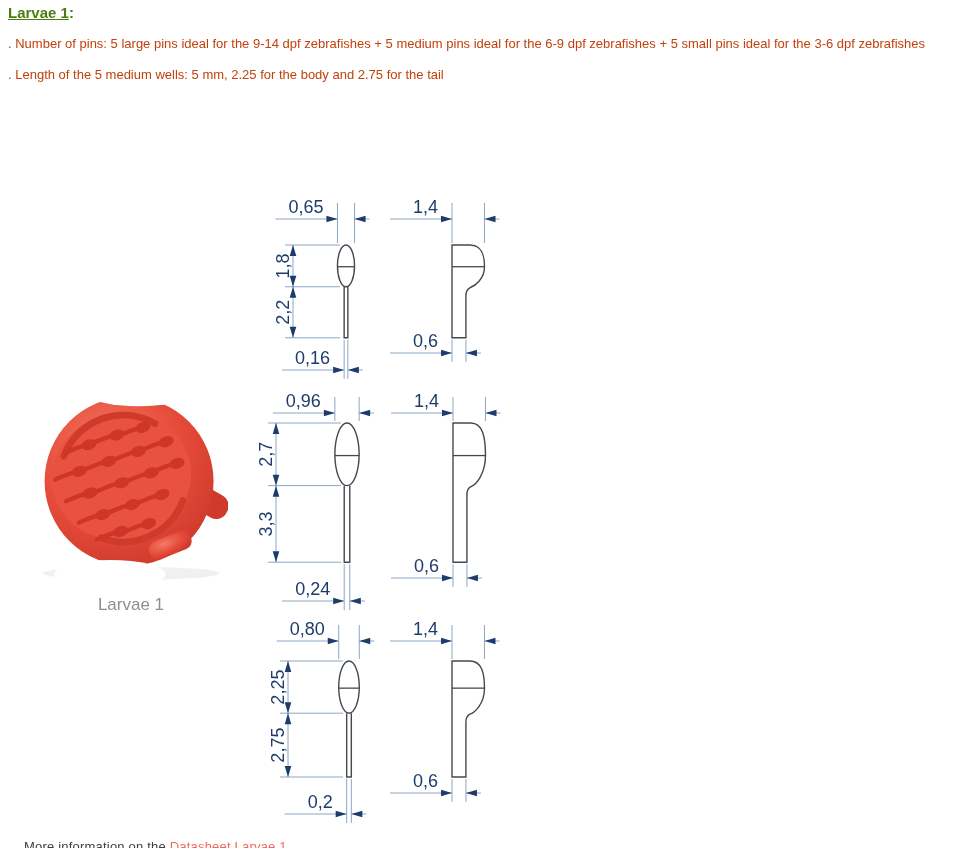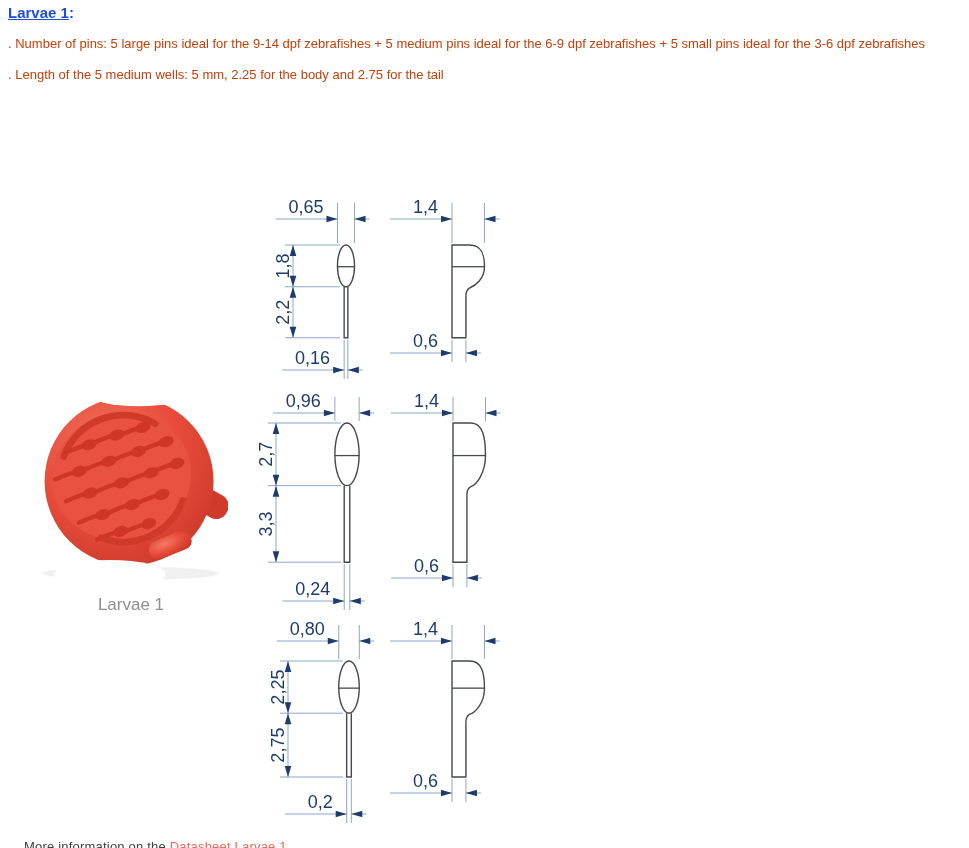--- a/index.html
+++ b/index.html
@@ -1,18 +1,18 @@
 <!DOCTYPE html>
 <html><head>
 <meta charset="utf-8">
 <style>
   html,body{margin:0;padding:0;background:#ffffff;}
   .page{position:relative;width:969px;height:848px;background:#fff;
         font-family:"Liberation Sans",sans-serif;overflow:hidden;}
-  .title{position:absolute;left:8px;top:4px;font-size:15px;font-weight:bold;color:#1d4ed8;}
+  .title{position:absolute;left:8px;top:4px;font-size:15px;font-weight:bold;color:#4d7c0f;}
   .title .u{text-decoration:underline;}
   .bullets{position:absolute;left:8px;top:37px;width:958px;}
   .bullets p{margin:0 0 17px 0;font-size:13px;line-height:14px;color:#c2410c;white-space:nowrap;}
   .figure{position:absolute;left:34px;top:390px;width:194px;text-align:center;}
   .figure figcaption{font-size:17px;color:#8e8e8e;margin-top:9px;}
   #drawings{position:absolute;left:0;top:0;width:969px;height:848px;pointer-events:none;}
   .dim{font-family:"Liberation Sans",sans-serif;font-size:18px;}
   .footer{position:absolute;left:8px;top:823px;margin:16px;font-size:13px;color:#3f3f3f;letter-spacing:.2px;text-decoration:underline;}
   .footer a{color:#ef6a5e;text-decoration:underline;cursor:pointer;}
 </style>

